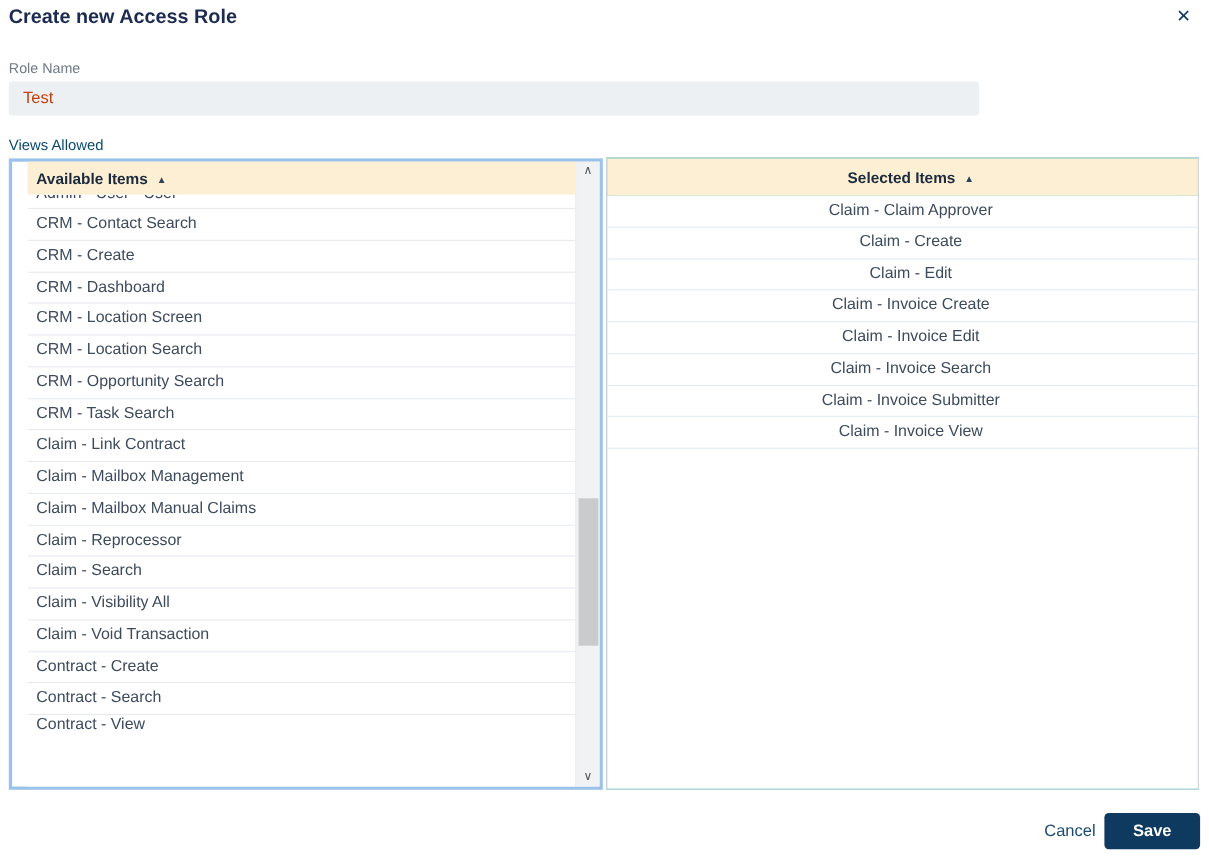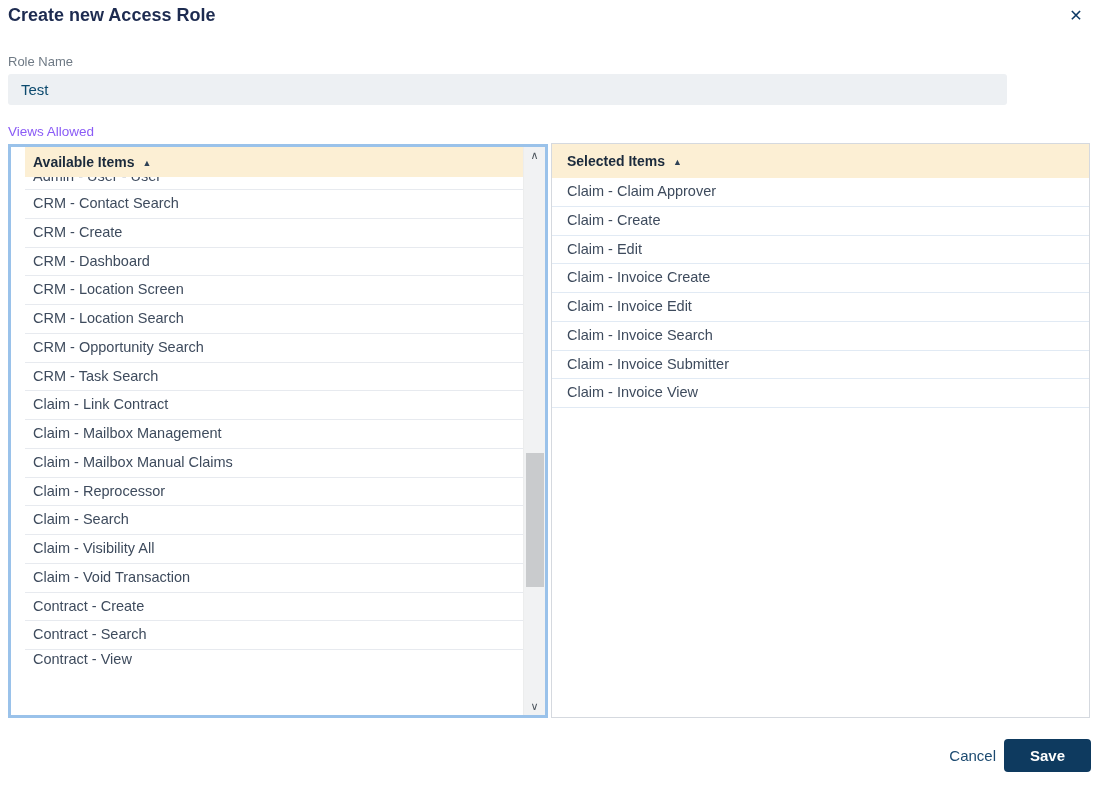--- a/index.html
+++ b/index.html
@@ -9,24 +9,24 @@
   *{margin:0;padding:0;box-sizing:border-box;}
   body{background:#fff;font-family:"Liberation Sans","DejaVu Sans",sans-serif;}
   .stage{position:relative;width:1099px;height:785px;background:#fff;overflow:hidden;}
 
   .modal-title{position:absolute;left:8px;top:5px;font-size:18px;font-weight:700;color:var(--navy);}
   .close-btn{position:absolute;left:1064px;top:4px;width:24px;height:24px;text-align:center;
     font-size:16px;font-weight:700;color:#0d3a66;line-height:24px;cursor:pointer;}
 
   .field-label{position:absolute;left:8px;font-size:13px;color:var(--label-gray);}
   .lbl-role{top:54px;}
-  .lbl-views{top:124px;color:#8b5cf6;font-size:13.5px;}
+  .lbl-views{top:124px;color:#0c4a6e;font-size:13.5px;}
 
-  .role-input{position:absolute;left:8px;top:74px;width:999px;height:31px;background:#edf0f3;
-    border:none;border-radius:3px;font-size:15px;color:#0c4a6e;padding-left:13px;line-height:31px;
+  .role-input{position:absolute;left:8px;top:74px;width:882px;height:31px;background:#edf0f3;
+    border:none;border-radius:3px;font-size:15px;color:#c2410c;padding-left:13px;line-height:31px;
     font-family:inherit;outline:none;}
 
   
   .panel-left{position:absolute;left:8px;top:144px;width:540px;height:574px;
     border:3px solid var(--focus-blue);background:#fff;display:flex;padding-left:14px;}
   .panel-main{flex:1;display:flex;flex-direction:column;min-width:0;}
   .list-header{height:30px;flex:0 0 30px;background:var(--cream);line-height:30px;padding-left:8px;
     font-size:14px;font-weight:700;color:#1b2a3c;white-space:nowrap;cursor:pointer;}
   .sort-icon{font-size:9px;color:#2e4156;margin-left:8px;position:relative;top:-1px;}
   .list-body{flex:1;overflow:hidden;background:#fff;}
@@ -40,21 +40,21 @@
   
   .scroll-col{flex:0 0 22px;position:relative;background:#f1f2f3;border-left:1px solid #eceded;}
   .scroll-arrow{position:absolute;left:0;width:100%;height:17px;text-align:center;font-size:11px;
     color:#4d565e;line-height:17px;cursor:pointer;user-select:none;}
   .scroll-arrow.up{top:0;}
   .scroll-arrow.down{bottom:0;}
   .scroll-thumb{position:absolute;left:2px;width:18px;top:306px;height:134px;background:#c9cbcd;cursor:pointer;}
 
   
   .panel-right{position:absolute;left:551px;top:143px;width:539px;height:575px;
-    border:1px solid #d5d9df;background:#14b8a6;display:flex;flex-direction:column;}
+    border:1px solid #d5d9df;background:#14b8a6;display:flex;flex-direction:column;text-align:center;}
   .panel-right .list-header{height:34px;flex:0 0 34px;line-height:34px;padding-left:15px;}
   .panel-right .row{border-bottom:1px solid #e1eaf4;padding-left:15px;}
 
   
   .footer{position:absolute;right:8px;top:739px;height:33px;display:flex;align-items:center;}
   .cancel-btn{font-size:15px;color:#1c4a70;padding:0 8px;cursor:pointer;}
   .save-btn{width:87px;height:33px;background:var(--accent);border:none;border-radius:4px;
     color:#fff;font-size:15px;font-weight:700;font-family:inherit;cursor:pointer;
     display:flex;align-items:center;justify-content:center;}
 </style>

